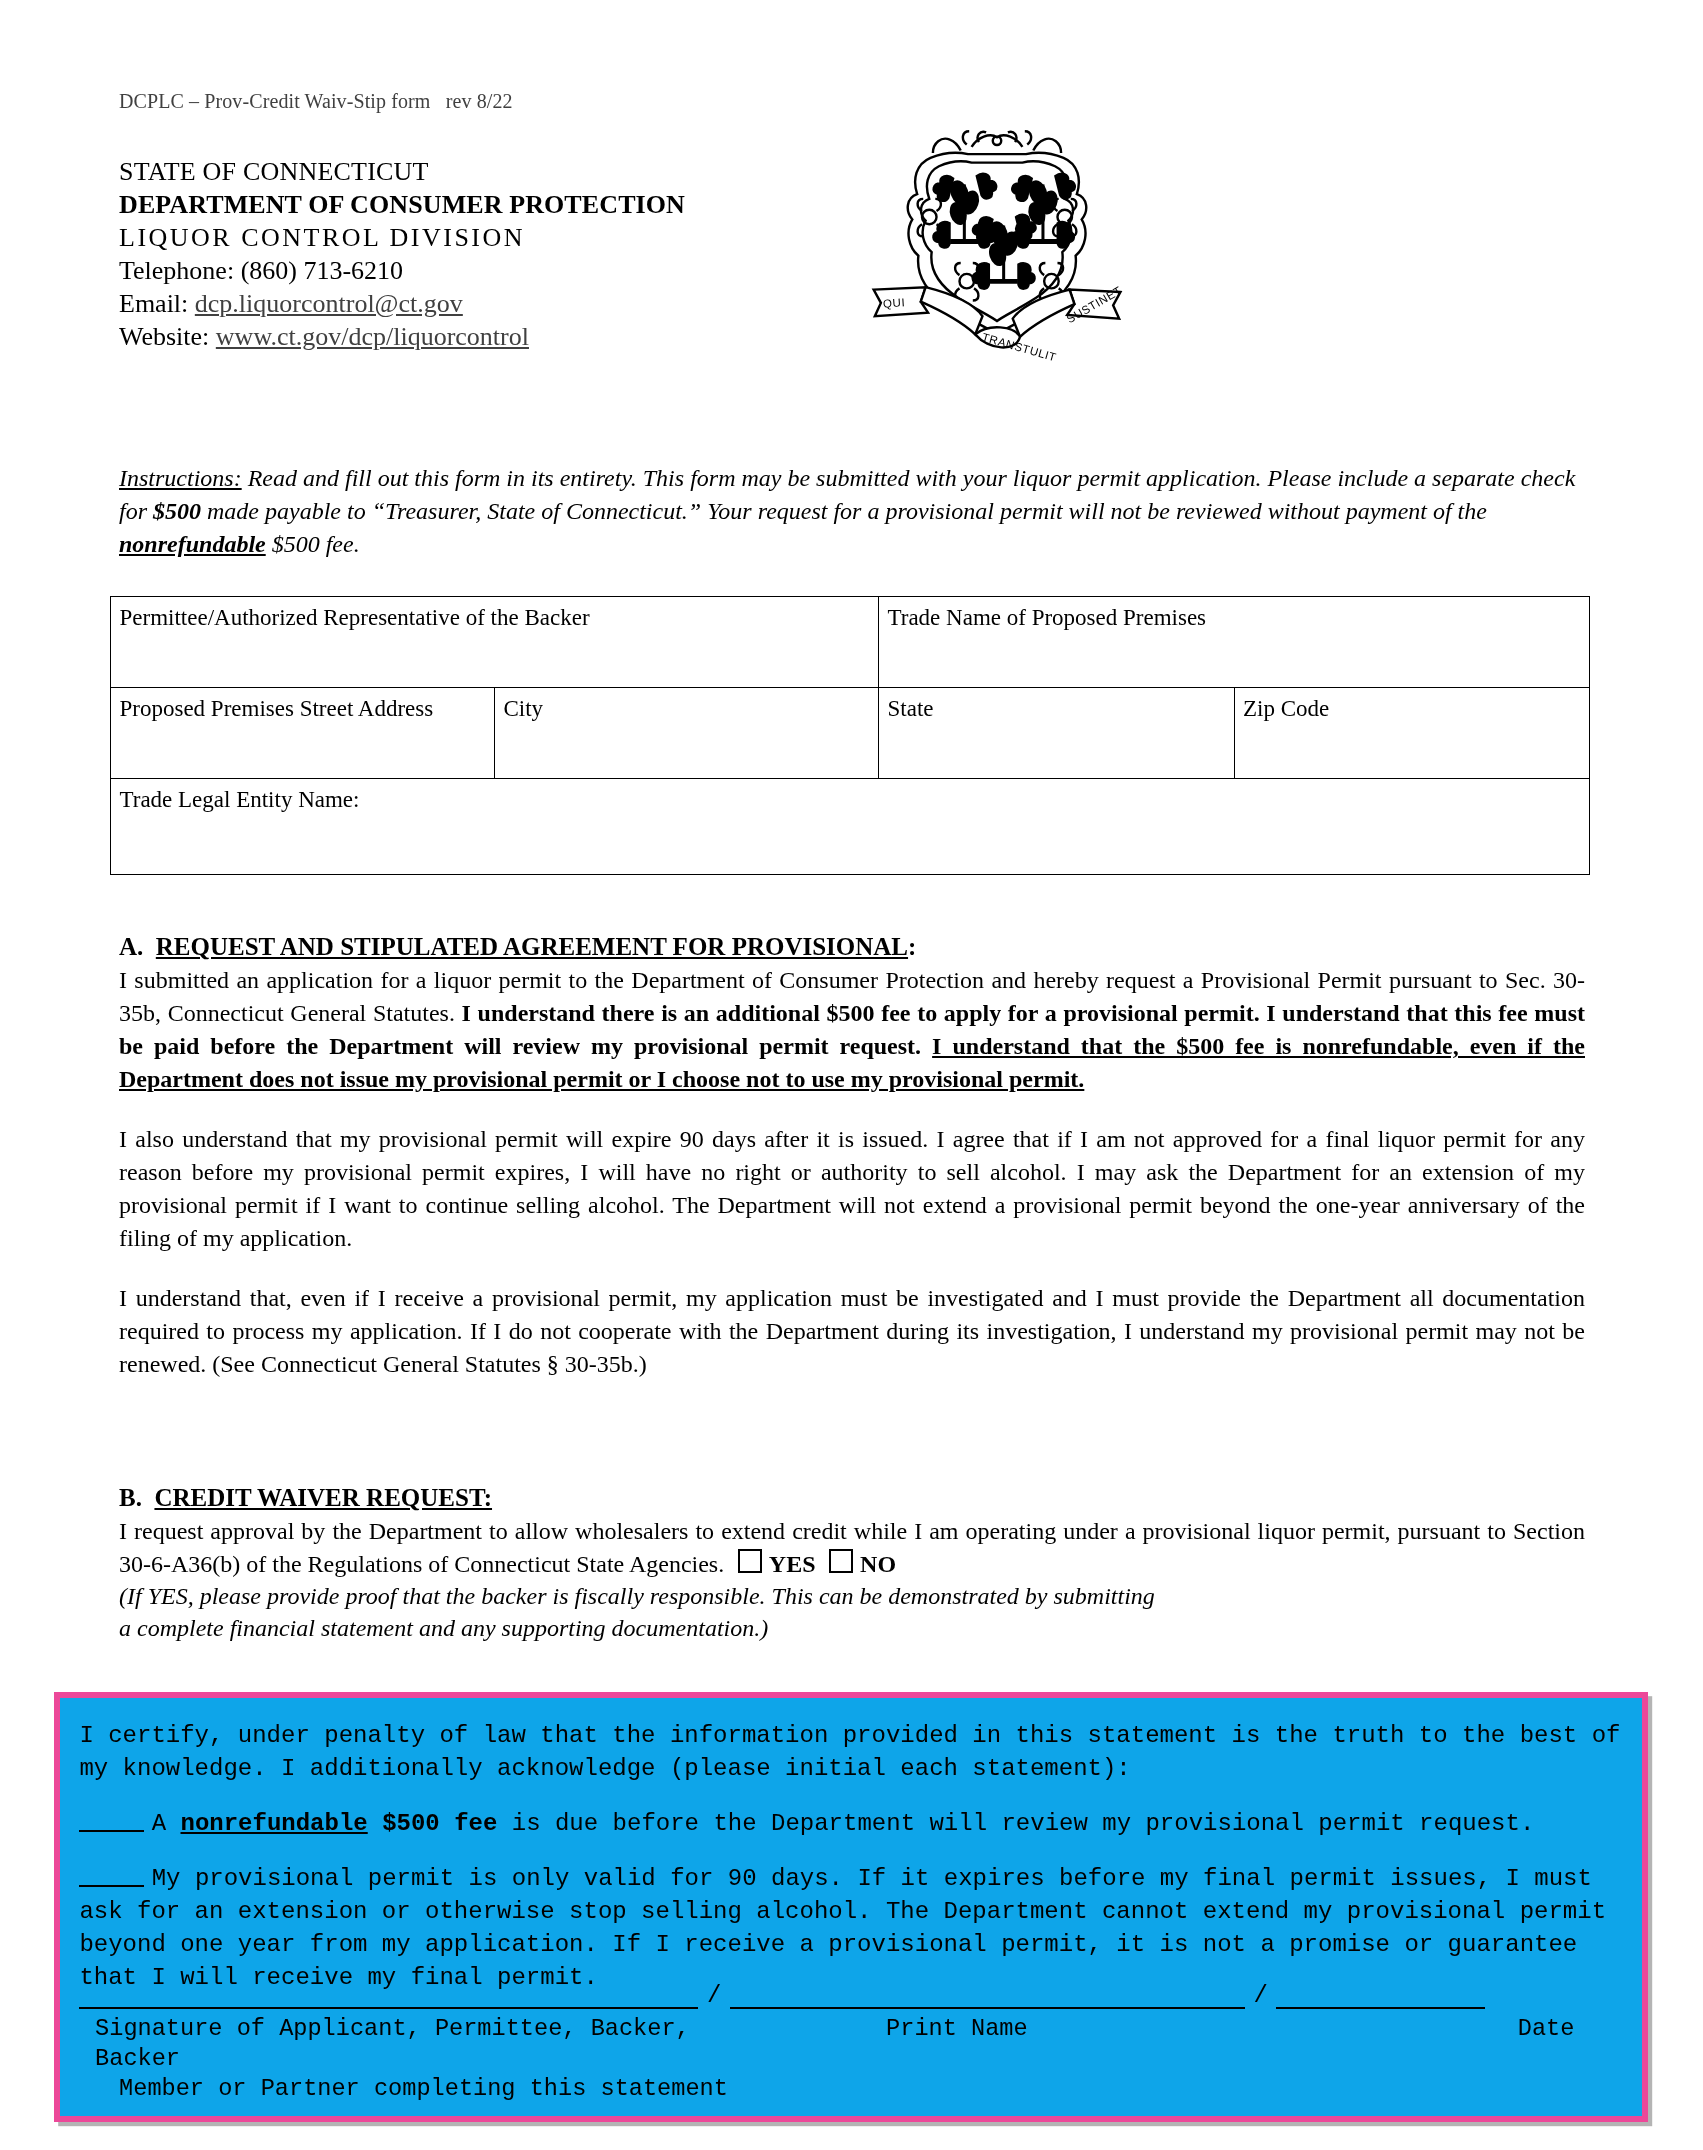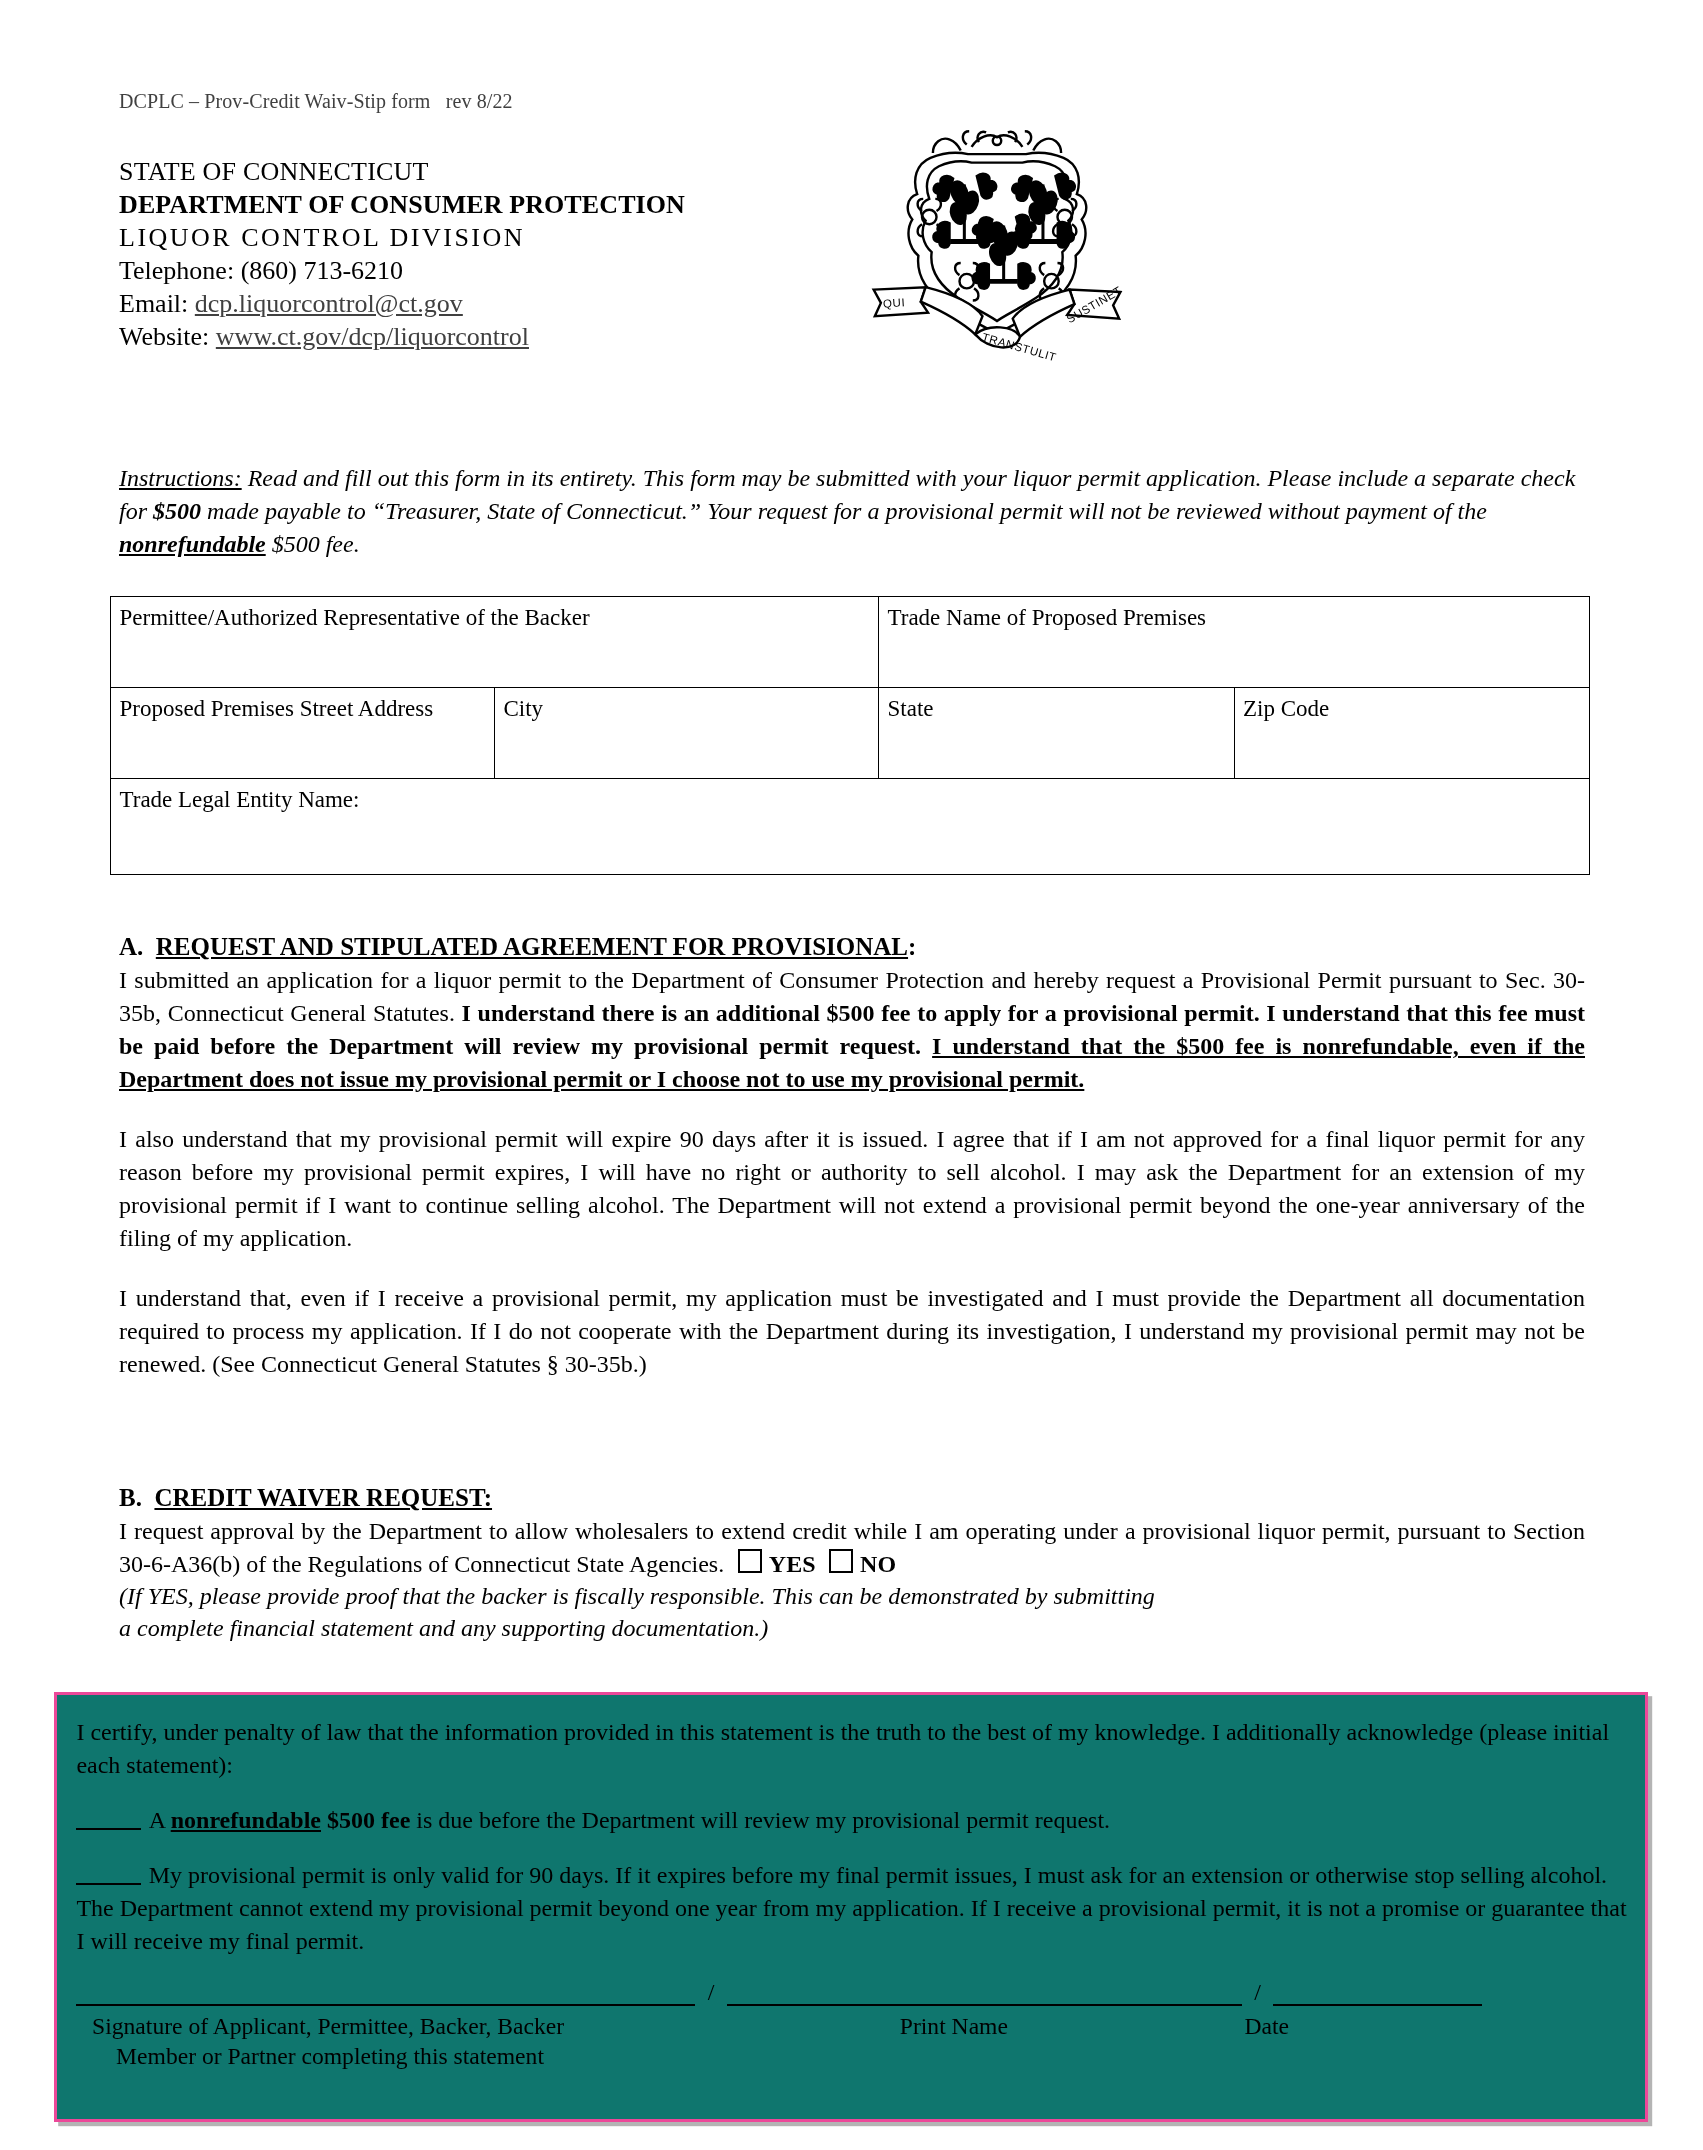--- a/index.html
+++ b/index.html
@@ -154,24 +154,25 @@
     line-height: 31.5px;
   }
 
   
   .certbox {
     position: absolute;
     left: 54px;
     top: 1692px;
     width: 1594px;
     height: 430px;
-    border: 3px solid #ec4899;
+    border: 6px solid #ec4899;
     box-sizing: border-box;
-    background: #0f766e;
+    background: #0ea5e9;
     box-shadow: 4.2px 4.2px 0 0 #b4b4b4;
+    font-family: Liberation Mono, monospace;
   }
   .certinner {
     position: absolute;
     left: 19.4px;
     top: 20.6px;
     right: 18px;
     font-size: 24px;
     line-height: 33px;
   }
   .initline { margin-top: 22px; }
@@ -211,21 +212,21 @@
     width: 1550px;
     height: 79px;
     font-size: 23.6px;
     line-height: 30px;
   }
   .lbl-sig {
     position: absolute; left: 15.7px; top: 0; width: 654px;
   }
   .lbl-sig .l2 { padding-left: 24px; display: block; }
   .lbl-print { position: absolute; left: 684px; top: 0; width: 387px; text-align: center; }
-  .lbl-date { position: absolute; left: 1168px; top: 0; width: 327px; text-align: left; }
+  .lbl-date { position: absolute; left: 1168px; top: 0; width: 327px; text-align: right; }
 </style>
 </head>
 <body>
 
 <div class="page">
 
   <div class="doc-code">DCPLC – Prov-Credit Waiv-Stip form   rev 8/22</div>
 
   <div class="agency">
     <div class="ln l1">STATE OF CONNECTICUT</div>

